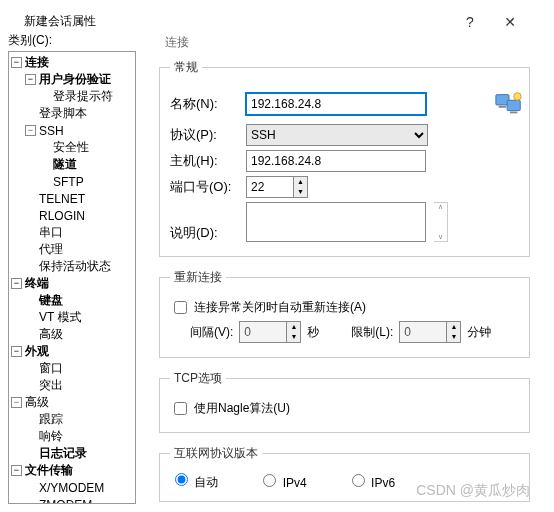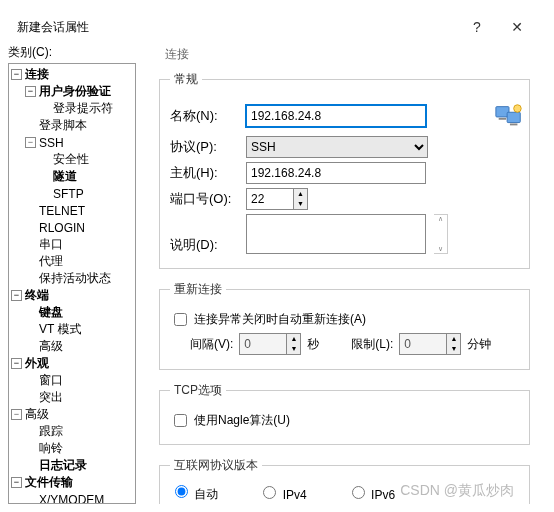--- a/index.html
+++ b/index.html
@@ -1,18 +1,18 @@
 <!DOCTYPE html>
 <html><head>
 <meta charset="utf-8">
 <style>
 * { box-sizing: border-box; font-family: "Microsoft YaHei", "Segoe UI", sans-serif; }
 body { margin: 0; background: #fff; font-size: 12px; color: #000; }
 .window { width: 554px; height: 512px; background: #fff; display: flex; flex-direction: column; }
-.titlebar { height: 30px; display: flex; align-items: center; padding: 0 17px; margin-top: 12px; }
+.titlebar { height: 30px; display: flex; align-items: flex-end; padding: 0 24px; }
 .titlebar .title { flex: 1; font-size: 12px; }
 .titlebar .btn { width: 40px; text-align: center; font-size: 14px; color: #333; }
 .body { display: flex; flex: 1; padding: 0 8px 8px 8px; gap: 23px; overflow: hidden; }
 .left { width: 128px; display: flex; flex-direction: column; }
 .cat-label { font-size: 12px; padding: 2px 0; }
 .tree { flex: 1; border: 1px solid #999; background: #fff; overflow: auto; padding: 2px 0; }
 .tree ul { list-style: none; margin: 0; padding: 0 0 0 14px; }
 .tree > ul { padding-left: 2px; }
 .tree li { position: relative; }
 .tree .node { display: flex; align-items: center; height: 17px; font-size: 12px; white-space: nowrap; cursor: default; }
@@ -31,21 +31,21 @@
 .spinwrap { display: flex; }
 .spinwrap input { width: 48px; }
 .spinbtns { width: 14px; display: flex; flex-direction: column; border: 1px solid #888; border-left: none; }
 .spinbtns div { flex: 1; font-size: 7px; text-align: center; line-height: 9px; background: #eee; }
 textarea { width: 180px; height: 40px; border: 1px solid #888; font-size: 12px; resize: none; }
 .scrollhint { width: 14px; height: 40px; border: 1px solid #ccc; border-left: none; display: flex; flex-direction: column; justify-content: space-between; font-size: 7px; text-align: center; color: #888; }
 .chk-row { display: flex; align-items: center; gap: 4px; font-size: 12px; margin: 4px 0; }
 .radio-row { display: flex; gap: 40px; align-items: center; font-size: 12px; }
 .icon-box { width: 32px; height: 32px; display: flex; align-items: center; justify-content: center; }
 .icon-box svg { width: 30px; height: 30px; }
-.watermark { position: absolute; right: 40px; bottom: 12px; color: rgba(140,140,140,0.6); font-size: 14px; pointer-events: none; }
+.watermark { position: absolute; right: 24px; bottom: 12px; color: rgba(140,140,140,0.6); font-size: 14px; pointer-events: none; }
 </style>
 </head>
 <body>
 
 <div class="window">
   <div class="titlebar">
     <div class="title">新建会话属性</div>
     <div class="btn">?</div>
     <div class="btn">✕</div>
   </div>

